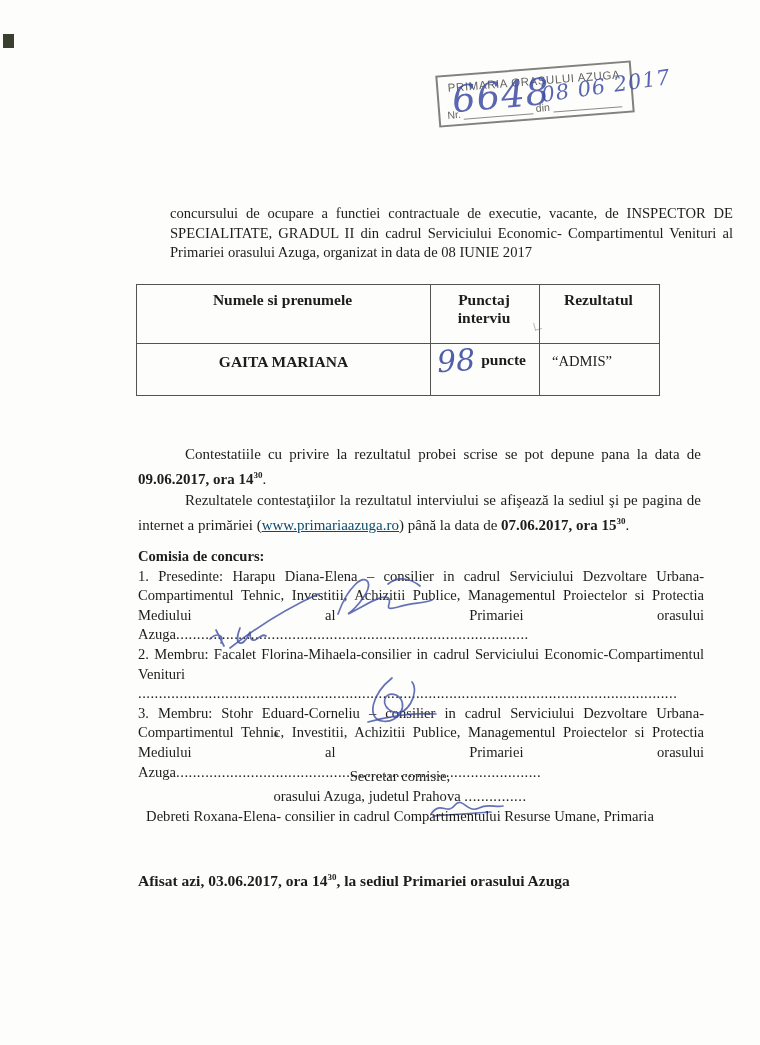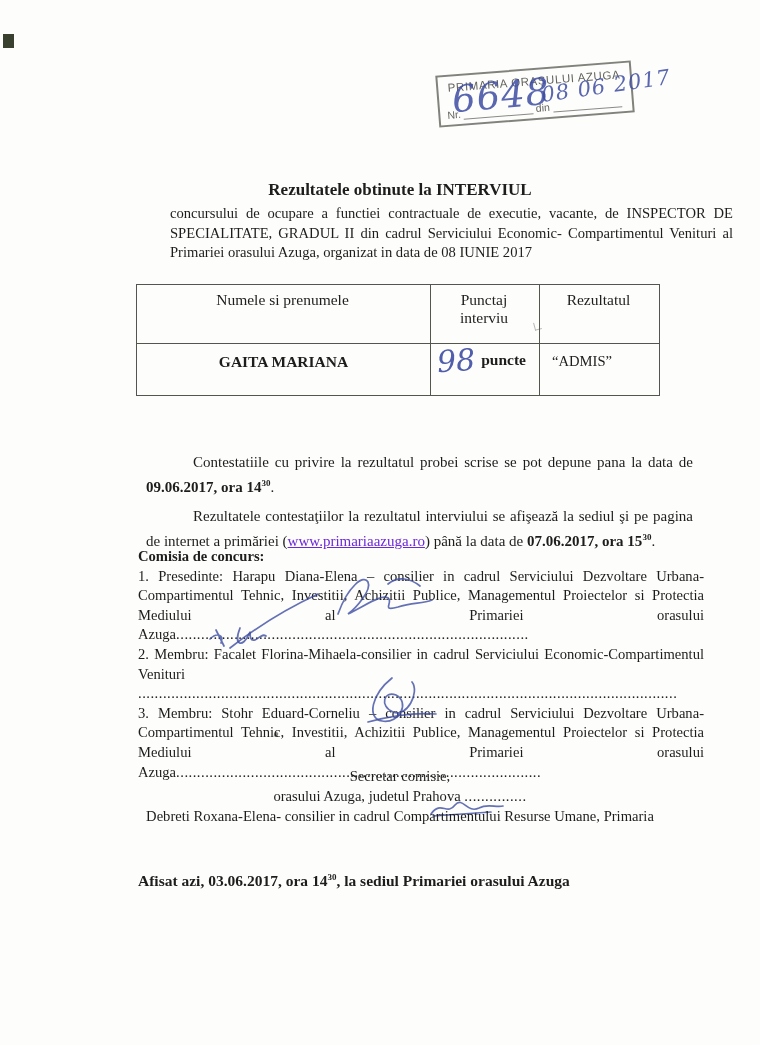--- a/index.html
+++ b/index.html
@@ -30,34 +30,34 @@
   .hw{position:absolute;color:#3e4da3;font-style:italic;font-family:"DejaVu Serif",serif;opacity:.85;}
   .hw-nr{left:452px;top:74px;font-size:37px;transform:rotate(-5deg);letter-spacing:1px;}
   .hw-date{left:541px;top:74px;font-size:21px;transform:rotate(-8deg);letter-spacing:1px;white-space:nowrap;}
   .hw-score{color:#3e4da3;font-style:italic;font-family:"DejaVu Serif",serif;font-size:30px;line-height:1;display:inline-block;transform:rotate(-4deg);opacity:.9;margin-right:6px;}
   .sig{position:absolute;overflow:visible;}
   .sig path{fill:none;stroke:#3e4da3;stroke-width:1.7;stroke-linecap:round;opacity:.8;}
   
   .title{position:absolute;left:100px;top:180px;width:600px;text-align:center;font-size:17px;font-weight:bold;}
   .intro{position:absolute;left:138px;top:204px;width:563px;font-size:14.6px;line-height:19.6px;text-align:justify;margin-left:32px;}
   .para-block{position:absolute;left:138px;top:444px;width:563px;font-size:15px;line-height:21px;text-align:justify;}
-  .para-block p{margin:8px;text-indent:47px;}
+  .para-block p{margin:0;text-indent:47px;}
   .b{font-weight:bold;}
   sup{font-size:9px;font-weight:bold;}
-  .link{color:#6d28d9;text-decoration:underline;}
+  .link{color:#0c4a6e;text-decoration:underline;}
   .commission{position:absolute;left:138px;top:547px;width:566px;font-size:14.6px;line-height:19.6px;text-align:justify;}
   .commission-heading{font-weight:bold;}
   .dots{word-break:break-all;letter-spacing:.5px;}
   .secretary{position:absolute;left:100px;top:766px;width:600px;text-align:center;font-size:14.6px;line-height:20px;}
   .footer-line{position:absolute;left:138px;top:872px;width:600px;font-size:15.5px;font-weight:bold;}
   
   .results{position:absolute;left:136px;top:284px;width:523px;border-collapse:collapse;table-layout:fixed;}
   .results th,.results td{border:1px solid #55555১;border:1px solid #555550;vertical-align:top;}
   .results col.c1{width:294px;} .results col.c2{width:109px;} .results col.c3{width:120px;}
-  .results th{font-size:15.5px;font-weight:normal;padding:6px 6px 0 4px;height:52px;}
+  .results th{font-size:15.5px;font-weight:bold;padding:6px 6px 0 4px;height:52px;}
   .results td{height:38px;padding:4px 6px;margin-top:32px;}
   .results td.name{text-align:center;font-weight:bold;font-size:15.5px;padding-top:9px;}
   .results td.score{white-space:nowrap;padding-top:2px;}
   .results td.score .unit{font-weight:bold;font-size:15.5px;vertical-align:6px;}
   .results td.result{font-size:14.6px;padding-top:9px;padding-left:12px;}
 </style>
 </head>
 <body>
 
 <div class="page">
@@ -71,21 +71,20 @@
     <div class="stamp-row">
       <span>Nr.</span>
       <span class="stamp-blank"></span>
       <span>din</span>
       <span class="stamp-blank"></span>
     </div>
   </div>
   <div class="hw hw-nr">6648</div>
   <div class="hw hw-date">08 06 2017</div>
 
-  <div class="title">Rezultatele obtinute la INTERVIUL</div>
   <div class="intro">concursului de ocupare a functiei contractuale de executie, vacante, de INSPECTOR DE SPECIALITATE, GRADUL II din cadrul Serviciului Economic- Compartimentul Venituri al Primariei orasului Azuga, organizat in data de 08 IUNIE 2017</div>
 
   <table class="results">
     <colgroup>
         <col class="c1">
         <col class="c2">
         <col class="c3">
       </colgroup>
     <tbody>
         <tr>

